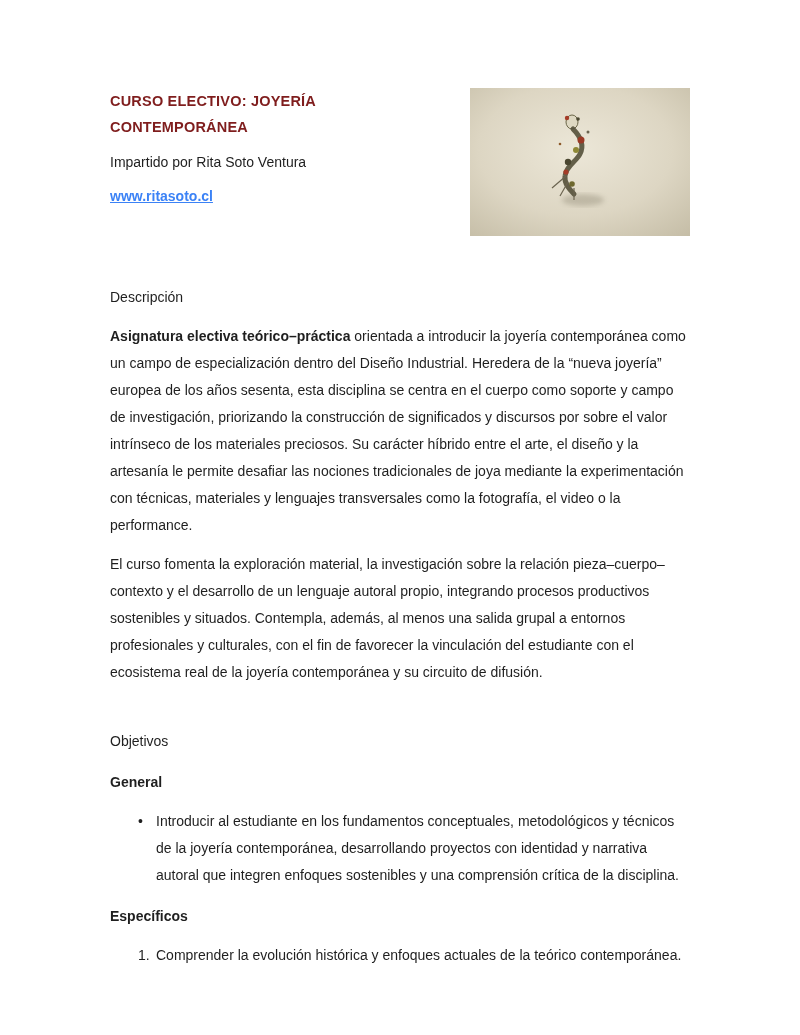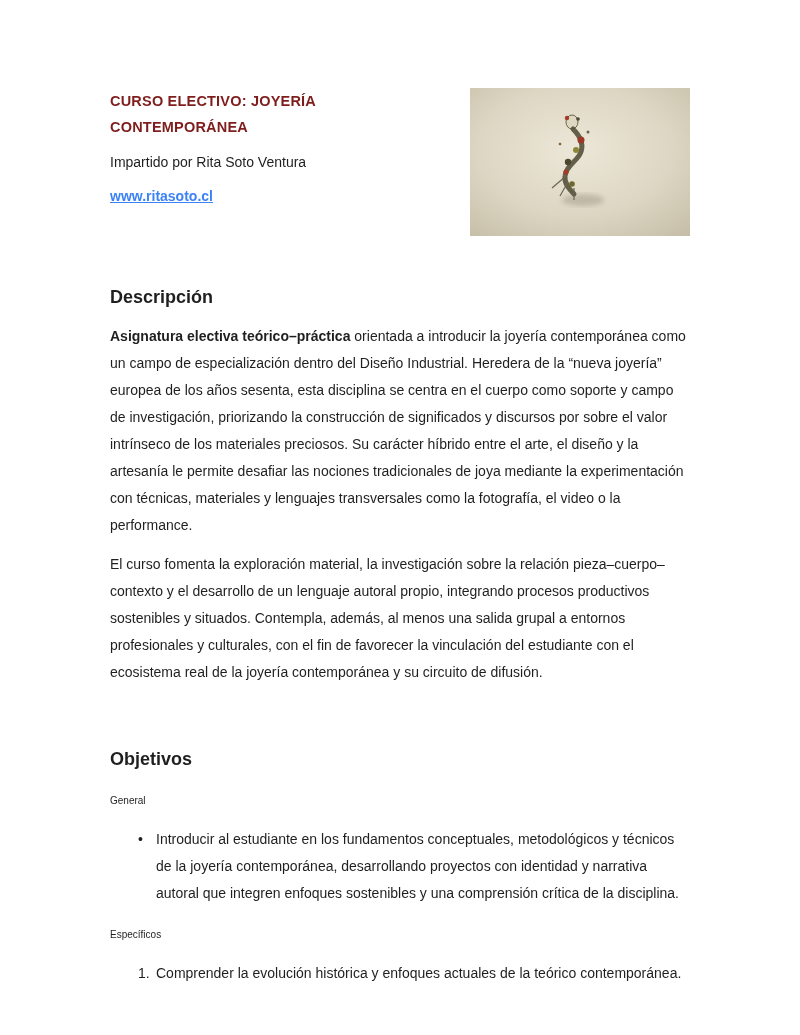--- a/index.html
+++ b/index.html
@@ -43,33 +43,33 @@
   figure.artwork {
     position: absolute;
     top: 88px;
     left: 470px;
     width: 220px;
     height: 148px;
     margin: 0;
     overflow: hidden;
   }
   h2.section-heading {
-    font-size: 18px;
-    font-weight: bold;
+    font-size: 14px;
+    font-weight: normal;
     margin: 74px 0 0 0;
     line-height: 27px;
   }
   h3.sub-heading {
-    font-size: 10px;
-    font-weight: normal;
+    font-size: 14px;
+    font-weight: bold;
     margin: 14px 0 0 0;
     line-height: 27px;
   }
   h2.objetivos-heading {
-    margin-top: 60px;
+    margin-top: 42px;
   }
   p.body-text {
     margin: 12px 0 0 0;
     width: 580px;
   }
   .lead-bold { font-weight: bold; }
   ul.doc-list, ol.doc-list {
     list-style: none;
     margin: 12px 0 0 0;
     padding: 0;

